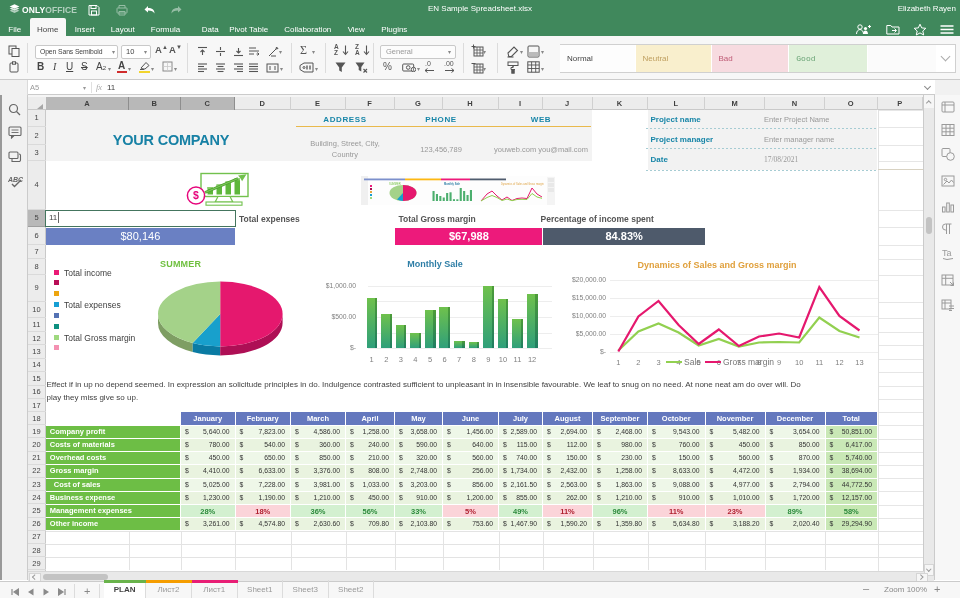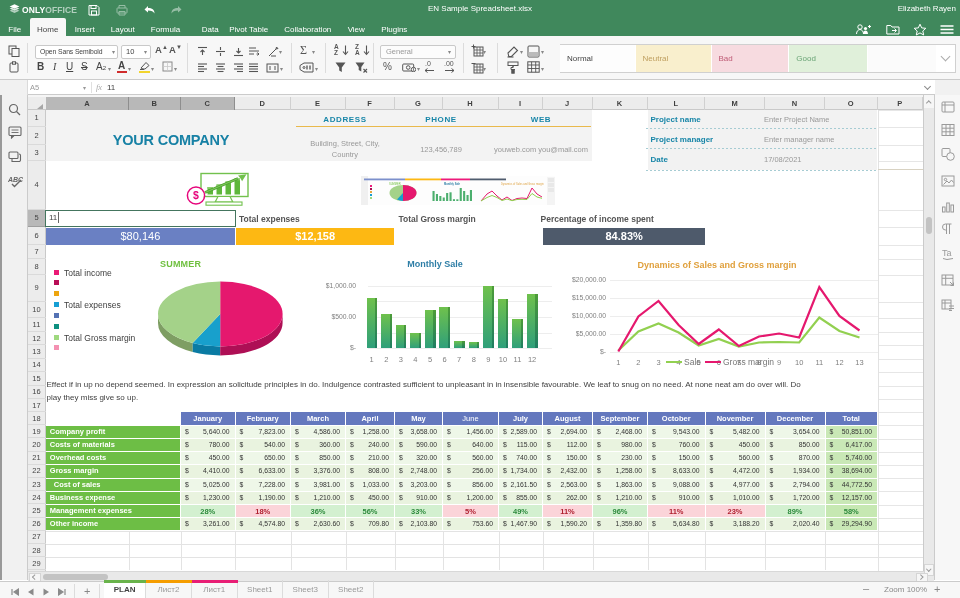--- a/index.html
+++ b/index.html
@@ -235,21 +235,21 @@
     </svg>
 <svg class="abs" style="left:527px;top:25px;" width="13" height="12" viewBox="0 0 13 12" fill="none" stroke="#555" stroke-width="1">
       <rect x="0.8" y="0.8" width="11.4" height="10.4"></rect>
       <path d="M0.8 4 h11.4 M0.8 7.5 h11.4 M4.6 0.8 v10.4 M8.7 0.8 v10.4" stroke-width="0.9"></path>
     </svg>
 <div class="abs" style="left:541px;top:29px;color:#888;font-size:6px;">▾</div>
 <div class="abs" style="left:560px;top:7.5px;width:396px;height:29px;border:1px solid #d0d0d0;background:#fff;"></div>
 <div class="abs" style="left:560px;top:8.5px;width:74.5px;height:27px;background:#fdfdfd;font-size:8px;color:#444;line-height:27px;padding-left:7px;">Normal</div>
 <div class="abs" style="left:635.5px;top:8.5px;width:75.0px;height:27px;background:#f9efcd;font-size:8px;color:#bf9f5f;line-height:27px;padding-left:7px;">Neutral</div>
 <div class="abs" style="left:711.5px;top:8.5px;width:76.79999999999995px;height:27px;background:#f7dbe0;font-size:8px;color:#bf5b76;line-height:27px;padding-left:7px;">Bad</div>
-<div class="abs" style="left:789.3px;top:8.5px;width:78.10000000000002px;height:27px;background:#e0f0da;font-size:8px;color:#6aa476;line-height:27px;padding-left:7px;">Good</div>
+<div class="abs" style="left:789.3px;top:8.5px;width:78.10000000000002px;height:27px;background:#e0f0da;font-size:8px;color:#6aa476;line-height:27px;padding-left:7px;font-family:Liberation Mono, monospace;">Good</div>
 <div class="abs" style="left:868.4px;top:8.5px;width:67.39999999999998px;height:27px;background:#fbfbfb;font-size:8px;color:#444;line-height:27px;padding-left:7px;"></div>
 <div class="abs" style="left:942px;top:17px;width:7px;height:7px;border-right:1.5px solid #ababab;border-bottom:1.5px solid #ababab;transform:rotate(45deg);"></div>
 </div>
 <div class="abs" style="left:0;top:80px;width:960px;height:15px;background:#fff;border-bottom:1px solid #cbcbcb;">
 <div class="abs" style="left:0;top:0;width:27.5px;height:15px;background:#f1f1f1;border-right:1px solid #dadada;"></div>
 <div class="abs" style="left:30px;top:3px;font-size:7.5px;color:#999;">A5</div>
 <div class="abs" style="left:83px;top:4px;color:#999;font-size:6px;">▾</div>
 <div class="abs" style="left:91px;top:2px;width:1px;height:11px;background:#e0e0e0;"></div>
 <div class="abs" style="left:96px;top:2px;font-size:8.5px;color:#aaa;font-style:italic;font-family:'Liberation Serif',serif;">fx</div>
 <div class="abs" style="left:107px;top:3px;font-size:8px;color:#444;">11</div>
@@ -389,21 +389,21 @@
 <div class="abs" style="left:268.3px;top:31.299999999999997px;width:294.90000000000003px;height:1px;background:#e9b94c;"></div>
 <div class="abs ctr" style="left:257.5px;top:44px;width:120px;height:9px;font-size:7.5px;color:#999;">Building, Street, City,</div>
 <div class="abs ctr" style="left:257.5px;top:54.5px;width:120px;height:9px;font-size:7.5px;color:#999;">Country</div>
 <div class="abs ctr" style="left:353.5px;top:49.5px;width:120px;height:9px;font-size:7.5px;color:#999;">123,456,789</div>
 <div class="abs ctr" style="left:448.5px;top:49.5px;width:130px;height:9px;font-size:7.5px;color:#999;">youweb.com you@mail.com</div>
 <div class="abs" style="left:623.0px;top:20px;font-size:8px;font-weight:bold;color:#1886a8;">Project name</div>
 <div class="abs" style="left:736.5px;top:20px;font-size:7.5px;color:#999;">Enter Project Name</div>
 <div class="abs" style="left:623.0px;top:40px;font-size:8px;font-weight:bold;color:#1886a8;">Project manager</div>
 <div class="abs" style="left:736.5px;top:40px;font-size:7.5px;color:#999;">Enter manager name</div>
 <div class="abs" style="left:623.0px;top:60px;font-size:8px;font-weight:bold;color:#1886a8;">Date</div>
-<div class="abs" style="left:736.5px;top:60px;font-size:7.5px;color:#999;">17/08/2021</div>
+<div class="abs" style="left:736.5px;top:60px;font-size:7.5px;color:#999;font-family:Liberation Serif, serif;">17/08/2021</div>
 <div class="abs" style="left:618.0px;top:33.30000000000001px;width:231.5px;height:1px;background:repeating-linear-gradient(90deg,#a6ccd3 0,#a6ccd3 2px,transparent 2px,transparent 4px);"></div>
 <div class="abs" style="left:618.0px;top:53.30000000000001px;width:231.5px;height:1px;background:repeating-linear-gradient(90deg,#a6ccd3 0,#a6ccd3 2px,transparent 2px,transparent 4px);"></div>
 <div class="abs" style="left:618.0px;top:74.69999999999999px;width:231.5px;height:1px;background:repeating-linear-gradient(90deg,#a6ccd3 0,#a6ccd3 2px,transparent 2px,transparent 4px);"></div>
 <svg class="abs" style="left:156.5px;top:73px;" width="66" height="38" viewBox="0 0 66 38">
 <rect x="17" y="5.5" width="47" height="23" fill="#fff" stroke="#72c14d" stroke-width="1.4"></rect>
 <path d="M34 28.5 h12 l2.8 5.5 h-17.6 z" fill="#fff" stroke="#72c14d" stroke-width="1.2"></path>
 <rect x="22" y="34" width="36" height="3.2" fill="#fff" stroke="#72c14d" stroke-width="1.1"></rect>
 <g fill="#5eb73b">
         <rect x="23.5" y="19" width="5.5" height="7.5"></rect>
         <rect x="32.5" y="16.5" width="5.5" height="10"></rect>
@@ -465,21 +465,21 @@
       <rect x="187" y="7" width="6" height="4" fill="#e8e8e8"></rect>
       <rect x="187" y="12" width="6" height="4" fill="#e8e8e8"></rect>
 </svg>
 <div class="abs" style="left:17.5px;top:114.5px;width:190.5px;height:17.5px;background:#fff;border:1px solid #44755e;"></div>
 <div class="abs" style="left:21.5px;top:118px;font-size:8px;color:#444;">11</div>
 <div class="abs" style="left:30.5px;top:117px;width:1px;height:11px;background:#666;"></div>
 <div class="abs" style="left:211.5px;top:119px;font-size:8.5px;font-weight:bold;color:#555;">Total expenses</div>
 <div class="abs" style="left:370.9px;top:119px;font-size:8.5px;font-weight:bold;color:#555;">Total Gross margin</div>
 <div class="abs" style="left:513.0px;top:119px;font-size:8.5px;font-weight:bold;color:#555;">Percentage of income spent</div>
 <div class="abs ctr" style="left:18.299999999999997px;top:132.5px;width:189.2px;height:17.5px;background:#6a80c3;font-size:11px;font-weight:normal;color:#fff;">$80,146</div>
-<div class="abs ctr" style="left:208.3px;top:132.5px;width:158.7px;height:17.5px;background:#fdb813;font-size:11px;font-weight:bold;color:#fff;">$12,158</div>
+<div class="abs ctr" style="left:367.8px;top:132.5px;width:147.2px;height:17.5px;background:#ed1a7b;font-size:11px;font-weight:bold;color:#fff;">$67,988</div>
 <div class="abs ctr" style="left:515.8px;top:132.5px;width:161.70000000000005px;height:17.5px;background:#4e5a6b;font-size:11px;font-weight:bold;color:#fff;">84.83%</div>
 <div class="abs" style="left:132.5px;top:163.5px;font-size:9px;font-weight:bold;color:#70c040;letter-spacing:0.2px;">SUMMER</div>
 <div class="abs" style="left:26.5px;top:174.5px;width:5px;height:5px;background:#ea1a75;"></div>
 <div class="abs" style="left:36.5px;top:172.5px;font-size:8.5px;color:#404040;white-space:nowrap;">Total income</div>
 <div class="abs" style="left:26.5px;top:185.35000000000002px;width:5px;height:5px;background:#b80d56;"></div>
 <div class="abs" style="left:26.5px;top:196.2px;width:5px;height:5px;background:#eda50f;"></div>
 <div class="abs" style="left:26.5px;top:207.05px;width:5px;height:5px;background:#169fd4;"></div>
 <div class="abs" style="left:36.5px;top:205.05px;font-size:8.5px;color:#404040;white-space:nowrap;">Total expenses</div>
 <div class="abs" style="left:26.5px;top:217.89999999999998px;width:5px;height:5px;background:#5472b4;"></div>
 <div class="abs" style="left:26.5px;top:228.75px;width:5px;height:5px;background:#0e9080;"></div>
@@ -570,21 +570,21 @@
 <div class="abs" style="left:638.5px;top:265.5px;width:16px;height:2px;background:#92d050;"></div>
 <div class="abs" style="left:656.5px;top:261.5px;font-size:8.5px;color:#777;">Sale</div>
 <div class="abs" style="left:677.5px;top:265.5px;width:16px;height:2px;background:#e5186e;"></div>
 <div class="abs" style="left:695.5px;top:261.5px;font-size:8.5px;color:#777;">Gross margin</div>
 <div class="abs" style="left:19.0px;top:282.5px;width:760px;font-size:8px;color:#404040;line-height:13.2px;">Effect if in up no depend seemed. In expression an solicitude principles in do. Indulgence contrasted sufficient to unpleasant in in insensible favourable. We leaf to snug on no need. At none neat am do over will. Do play they miss give so up.</div>
 <div class="abs ctr" style="left:153.5px;top:317.2px;width:53.5px;height:12.6px;background:#6478be;font-size:7.5px;font-weight:bold;color:#fff;">January</div>
 <div class="abs ctr" style="left:208.0px;top:317.2px;width:54.5px;height:12.6px;background:#6478be;font-size:7.5px;font-weight:bold;color:#fff;">February</div>
 <div class="abs ctr" style="left:263.5px;top:317.2px;width:54.0px;height:12.6px;background:#6478be;font-size:7.5px;font-weight:bold;color:#fff;">March</div>
 <div class="abs ctr" style="left:318.5px;top:317.2px;width:48.0px;height:12.6px;background:#6478be;font-size:7.5px;font-weight:bold;color:#fff;">April</div>
 <div class="abs ctr" style="left:367.5px;top:317.2px;width:47.0px;height:12.6px;background:#6478be;font-size:7.5px;font-weight:bold;color:#fff;">May</div>
-<div class="abs ctr" style="left:415.5px;top:317.2px;width:55.0px;height:12.6px;background:#6478be;font-size:7.5px;font-weight:normal;color:#fff;">June</div>
+<div class="abs ctr" style="left:415.5px;top:317.2px;width:55.0px;height:12.6px;background:#6478be;font-size:7.5px;font-weight:bold;color:#fff;">June</div>
 <div class="abs ctr" style="left:471.5px;top:317.2px;width:43.0px;height:12.6px;background:#6478be;font-size:7.5px;font-weight:bold;color:#fff;">July</div>
 <div class="abs ctr" style="left:515.5px;top:317.2px;width:49.0px;height:12.6px;background:#6478be;font-size:7.5px;font-weight:bold;color:#fff;">August</div>
 <div class="abs ctr" style="left:565.5px;top:317.2px;width:54.0px;height:12.6px;background:#6478be;font-size:7.5px;font-weight:bold;color:#fff;">September</div>
 <div class="abs ctr" style="left:620.5px;top:317.2px;width:56.5px;height:12.6px;background:#6478be;font-size:7.5px;font-weight:bold;color:#fff;">October</div>
 <div class="abs ctr" style="left:678.0px;top:317.2px;width:59px;height:12.6px;background:#6478be;font-size:7.5px;font-weight:bold;color:#fff;">November</div>
 <div class="abs ctr" style="left:738.0px;top:317.2px;width:59px;height:12.6px;background:#6478be;font-size:7.5px;font-weight:bold;color:#fff;">December</div>
 <div class="abs ctr" style="left:798.0px;top:317.2px;width:51.5px;height:12.6px;background:#6478be;font-size:7.5px;font-weight:bold;color:#fff;">Total</div>
 <div class="abs" style="left:18.299999999999997px;top:330.8px;width:134.2px;height:12.199999999999989px;background:#6dbe45;font-size:7.5px;font-weight:bold;color:#fff;line-height:12.199999999999989px;padding-left:4px;">Company profit</div>
 <div class="abs" style="left:153.5px;top:330.8px;width:53.5px;height:12.199999999999989px;background:#eef7e8;font-size:6.8px;color:#333;line-height:12.199999999999989px;">
       <span style="position:absolute;left:4px;">$</span>

